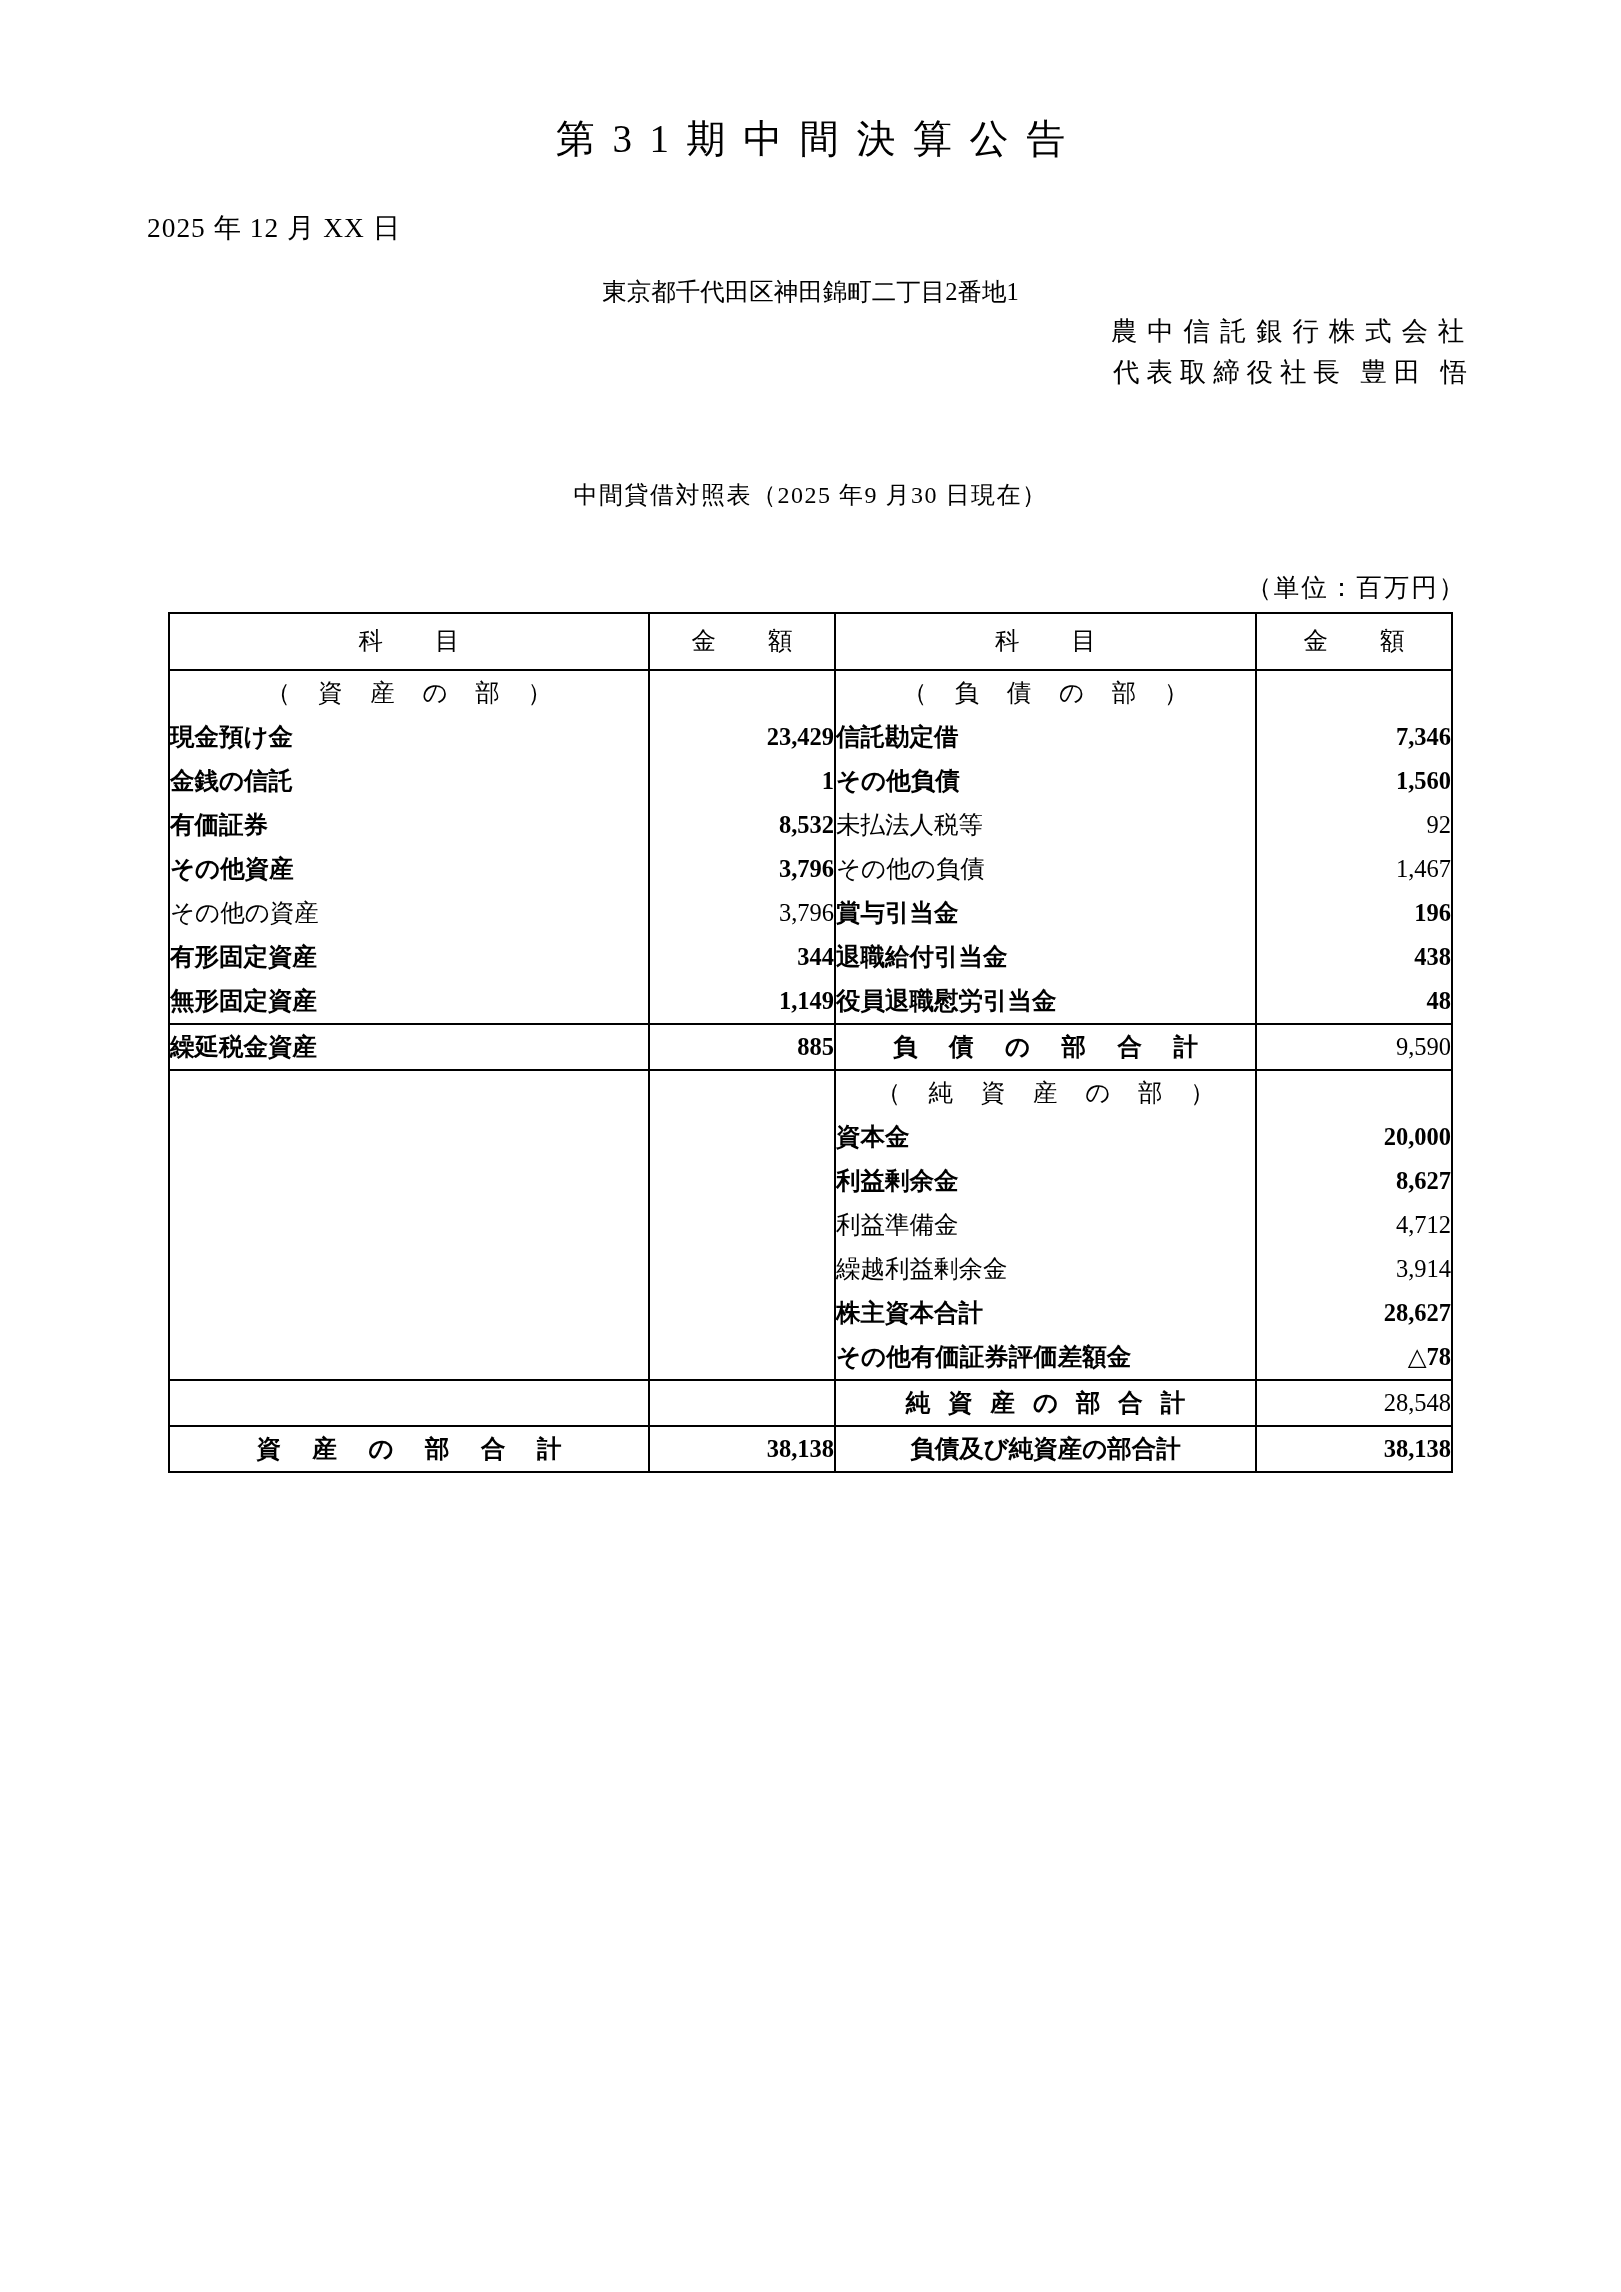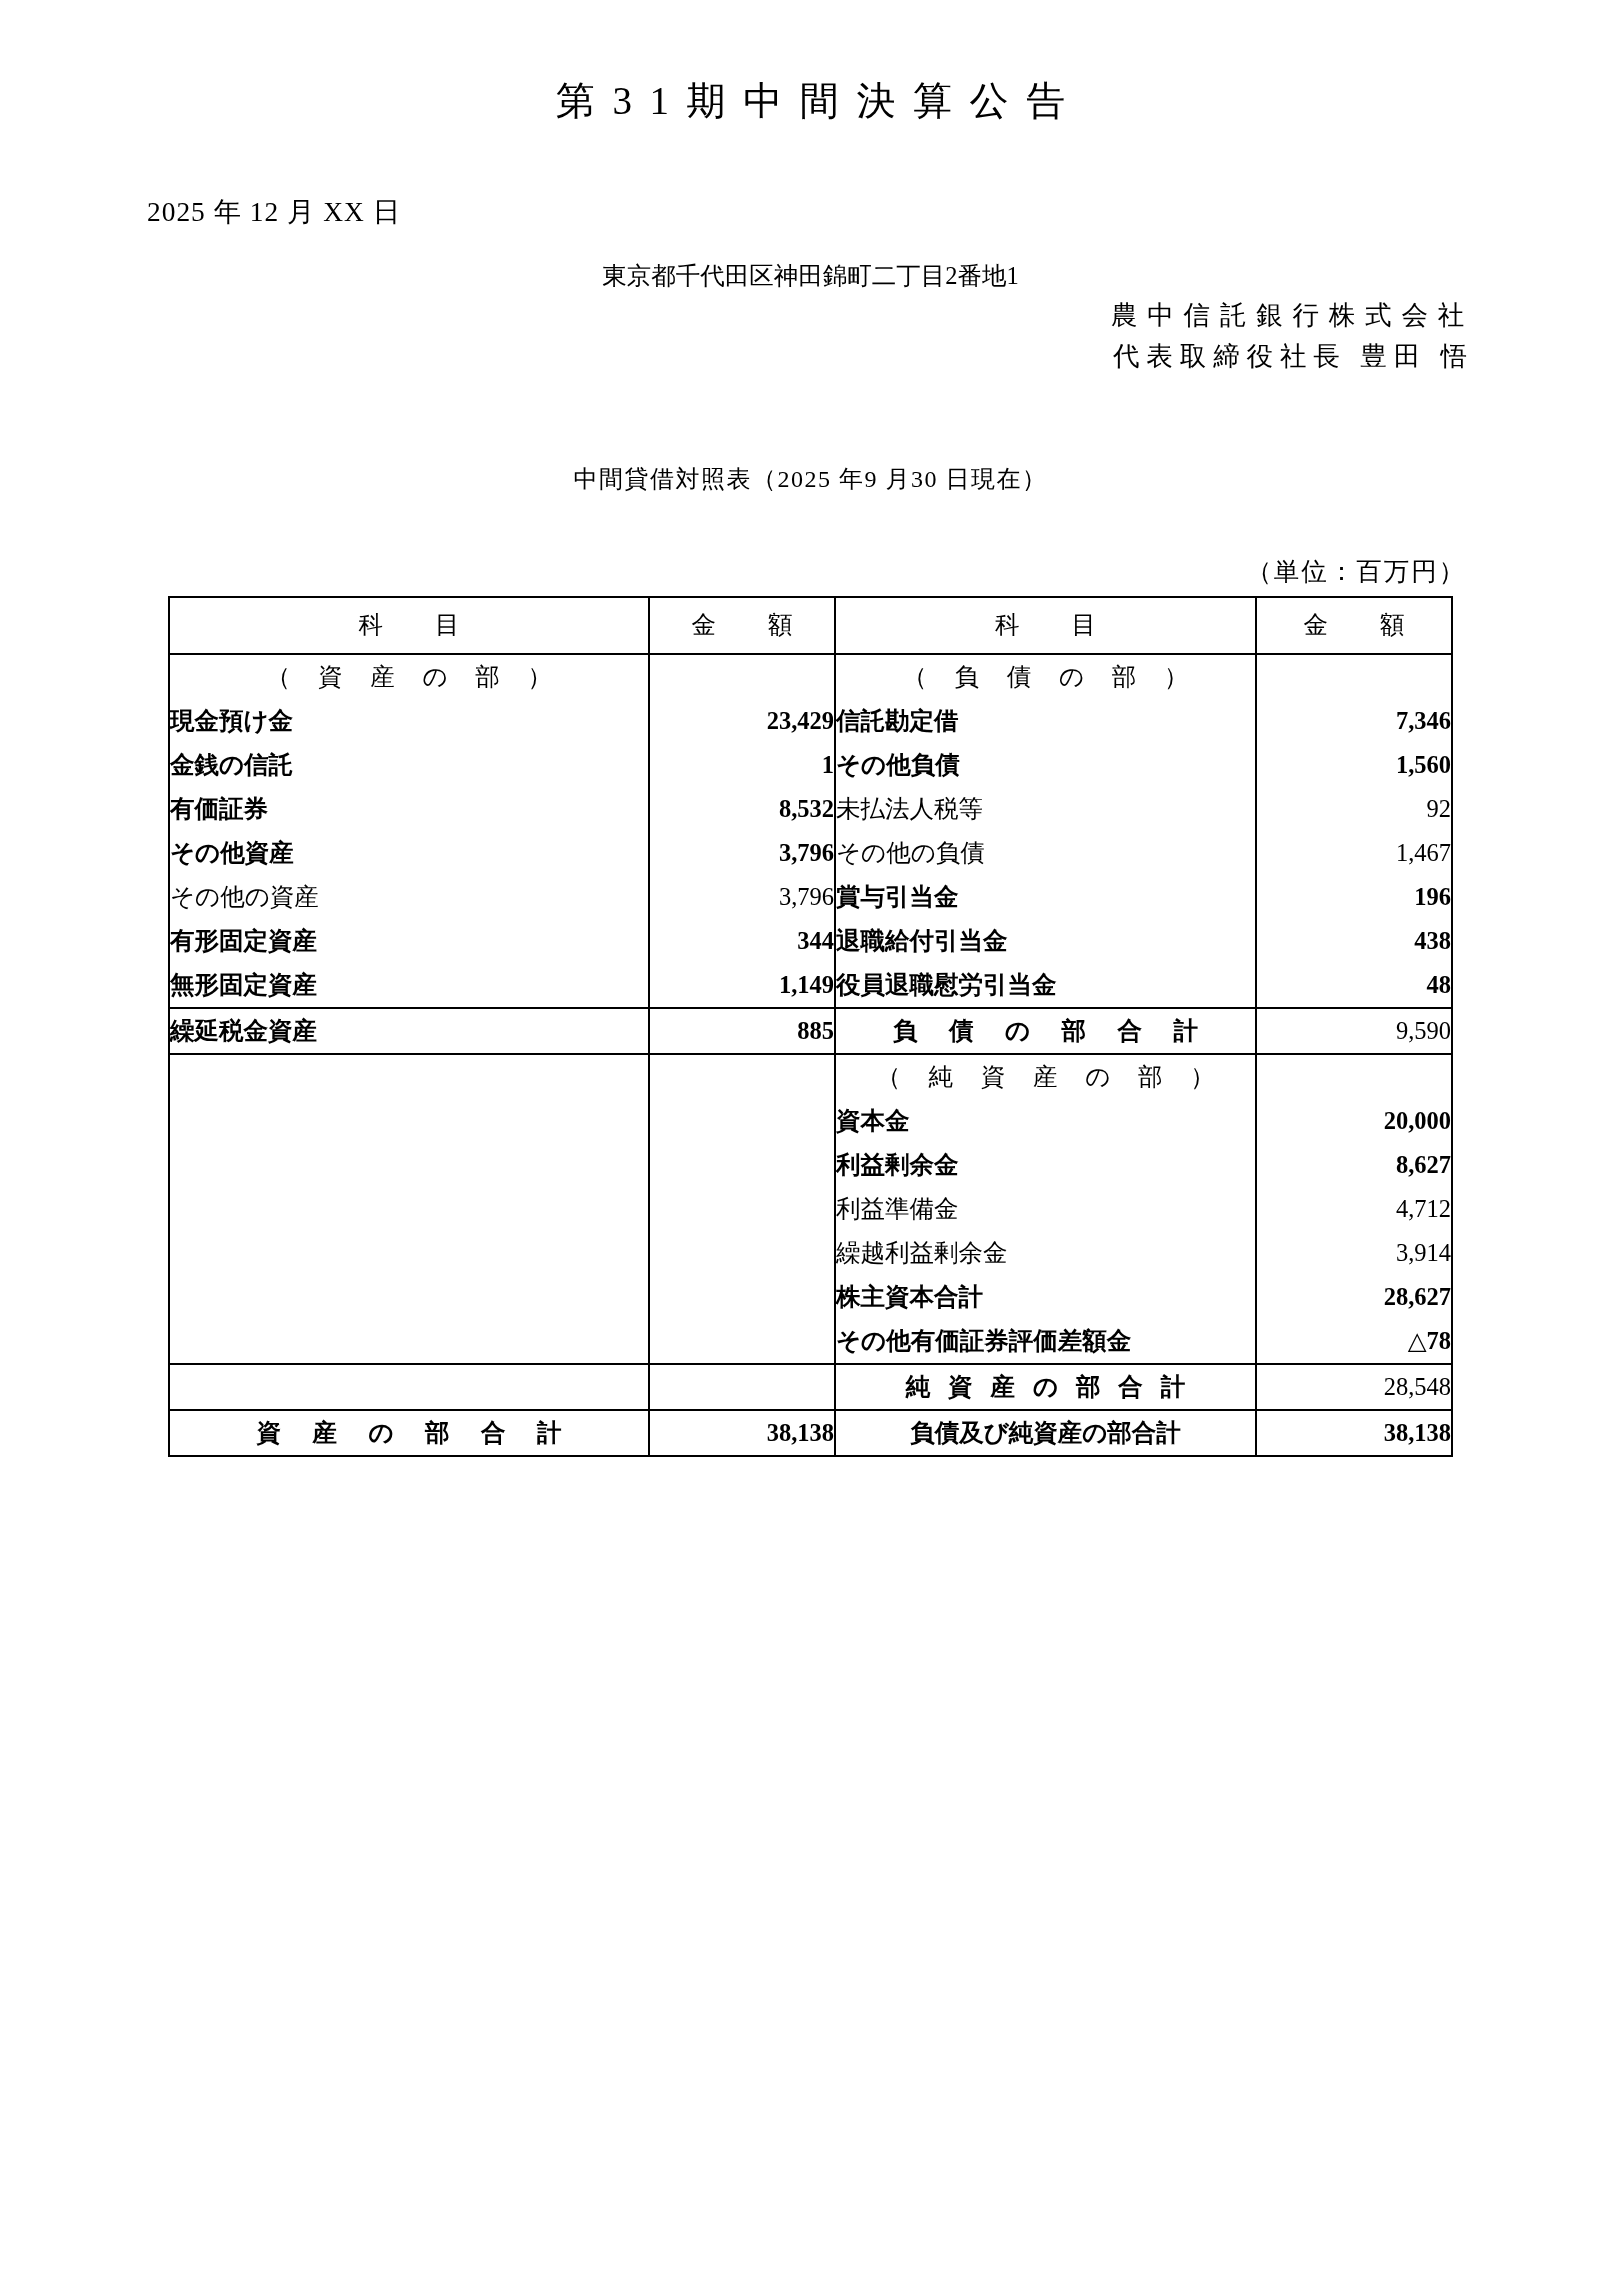--- a/index.html
+++ b/index.html
@@ -23,28 +23,28 @@
     padding: 0 147px;
   }
 
   
   .doc-title {
     text-align: center;
     font-size: 39px;
     letter-spacing: 17.6px;
     text-indent: 17.6px;
     margin: 0;
-    padding-top: 78px;
+    padding-top: 116px;
     font-weight: normal;
     line-height: 1.2;
   }
   .date-line {
     font-size: 27.4px;
     letter-spacing: 1px;
-    margin-top: 69px;
+    margin-top: 47px;
     text-align: left;
   }
   .company-block {
     margin-top: 27.4px;
     text-align: right;
     line-height: 1.55;
   }
   .addr-line {
     font-size: 24.5px;
     letter-spacing: 0px;

